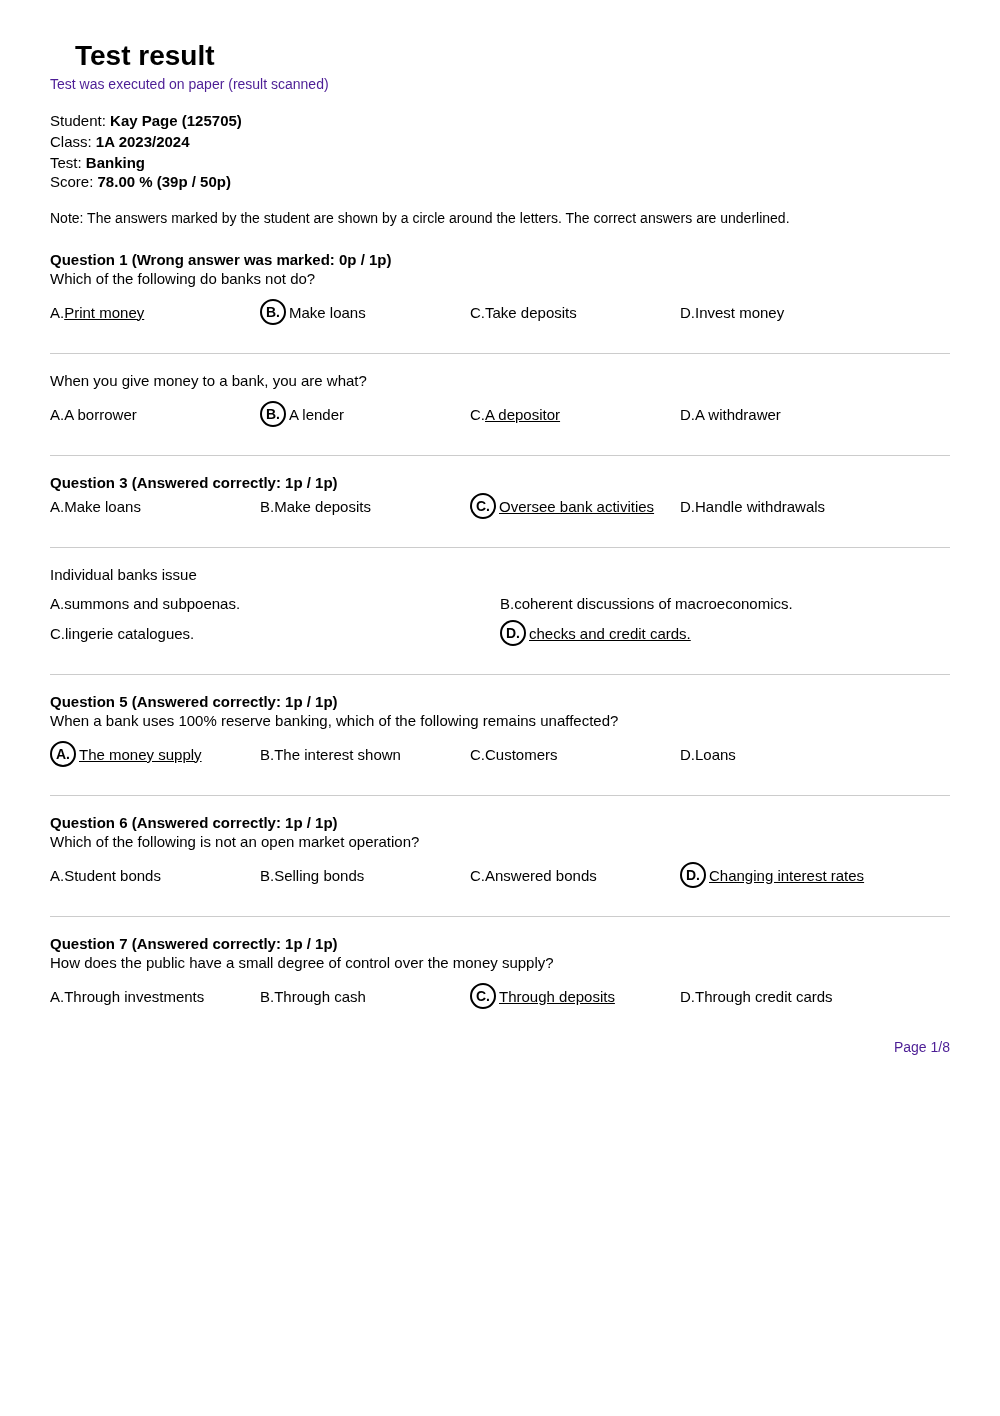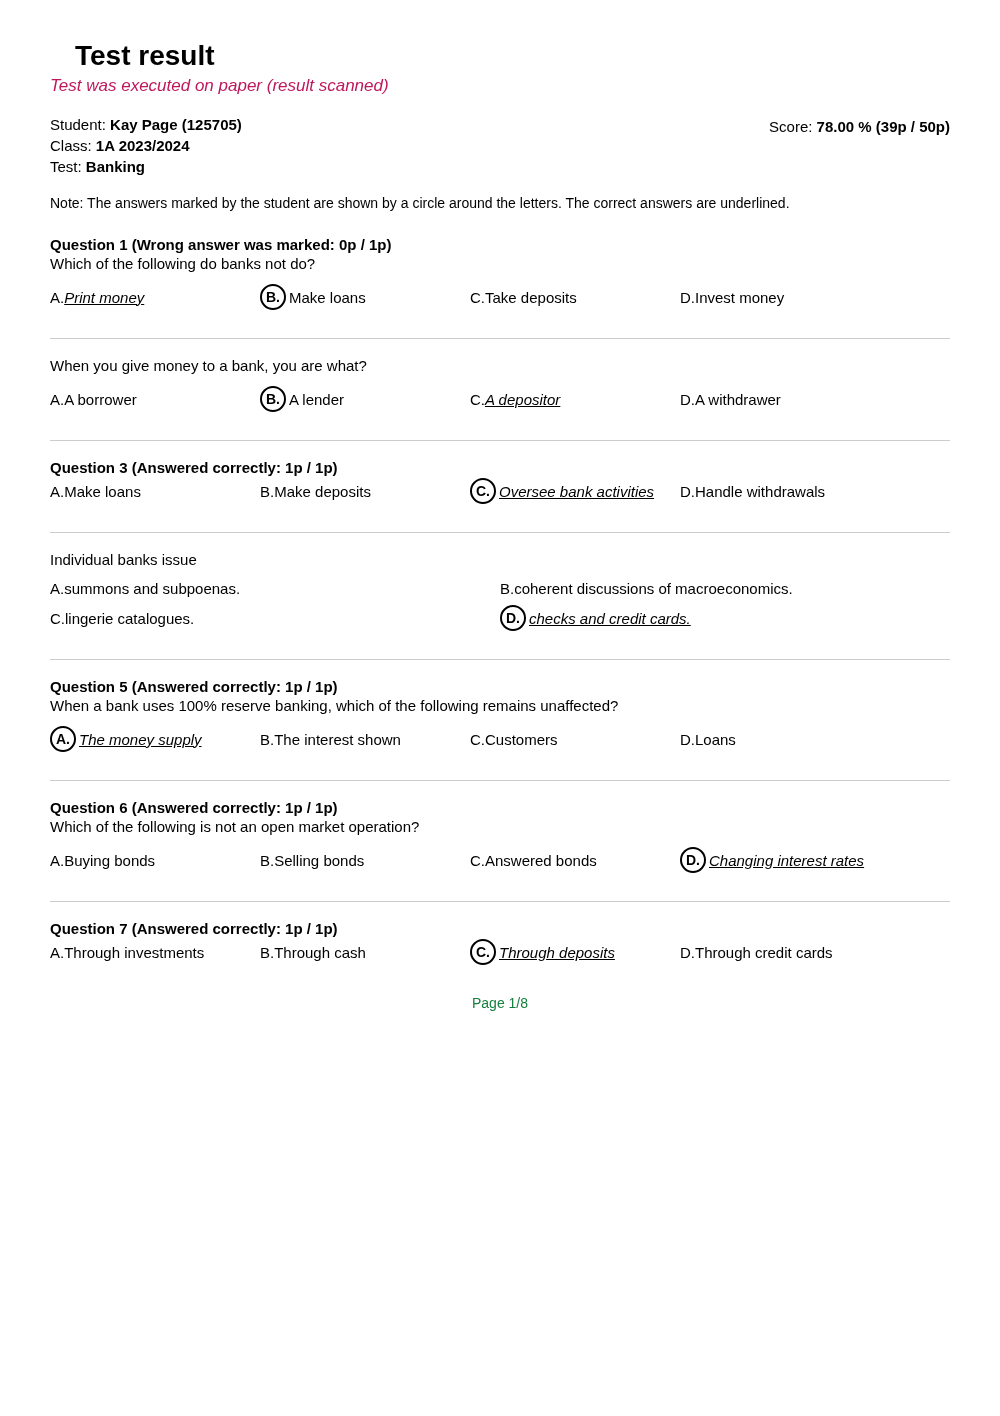--- a/index.html
+++ b/index.html
@@ -12,29 +12,29 @@
       min-height: 1416px;
       padding: 40px 50px;
     }
     .page-title {
       font-size: 28px;
       font-weight: bold;
       margin-bottom: 4px;
       margin-left: 25px;
     }
     .subtitle {
-      font-size: 17px;
-      color: #be185d;
+      font-size: 14px;
+      color: #4c1d95;
       margin-bottom: 20px;
-      font-style: italic;
     }
     .meta-section {
       display: flex;
       justify-content: space-between;
       margin-bottom: 18px;
+      flex-direction: column;
     }
     .meta-left { display: flex; flex-direction: column; gap: 4px; }
     .meta-right { font-size: 15px; padding-top: 2px; }
     .meta-line { font-size: 15px; }
     .note-box {
       margin: 18px 0 22px 0;
       font-size: 14px;
       line-height: 1.5;
     }
     .question-block {
@@ -70,35 +70,34 @@
       height: 26px;
       border: 2px solid #000;
       border-radius: 50%;
       font-size: 14px;
       font-weight: bold;
       margin-right: 3px;
       flex-shrink: 0;
     }
     .underlined {
       text-decoration: underline;
-      font-style: italic;
     }
     .answer-label {
       font-size: 15px;
     }
     .divider {
       border: none;
       border-top: 1px solid #ccc;
       margin: 10px 0 18px 0;
     }
     .page-footer {
-      text-align: center;
+      text-align: right;
       font-size: 14px;
       margin-top: 30px;
-      color: #15803d;
+      color: #4c1d95;
     }
     .q4-answers {
       display: grid;
       grid-template-columns: 1fr 1fr;
       gap: 8px 0;
     }
     .q4-answers .answer-item {
       min-width: unset;
     }
   </style>
@@ -243,39 +242,40 @@
         </div>
       </div>
     </div>
     <hr class="divider">
     <div class="question-block">
       <div class="question-header">Question 6 (Answered correctly: 1p / 1p)</div>
       <div class="question-text">Which of the following is not an open market operation?</div>
       <div class="answers">
         <div class="answer-item">
           <span class="answer-label">A. </span>
-          <span class="answer-label">Buying bonds</span>
+          <span class="answer-label">Student bonds</span>
         </div>
         <div class="answer-item">
           <span class="answer-label">B. </span>
           <span class="answer-label">Selling bonds</span>
         </div>
         <div class="answer-item">
           <span class="answer-label">C. </span>
           <span class="answer-label">Answered bonds</span>
         </div>
         <div class="answer-item">
           <span class="circle">D.</span>
           <span class="answer-label underlined">Changing interest rates</span>
         </div>
       </div>
     </div>
     <hr class="divider">
     <div class="question-block">
       <div class="question-header">Question 7 (Answered correctly: 1p / 1p)</div>
+      <div class="question-text">How does the public have a small degree of control over the money supply?</div>
       <div class="answers">
         <div class="answer-item">
           <span class="answer-label">A. </span>
           <span class="answer-label">Through investments</span>
         </div>
         <div class="answer-item">
           <span class="answer-label">B. </span>
           <span class="answer-label">Through cash</span>
         </div>
         <div class="answer-item">

